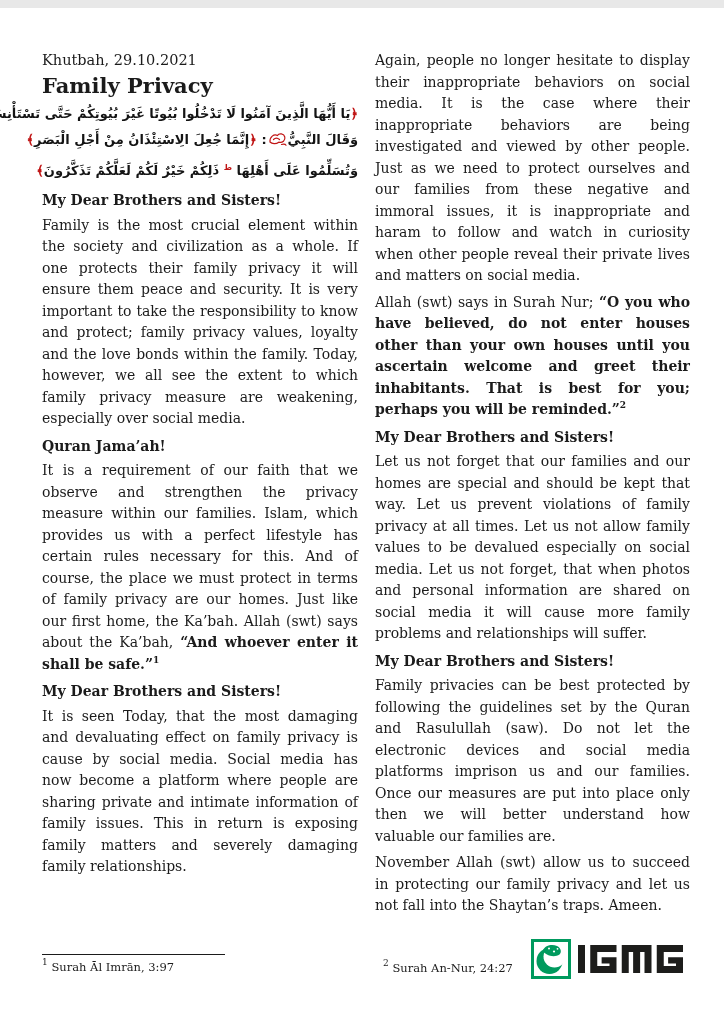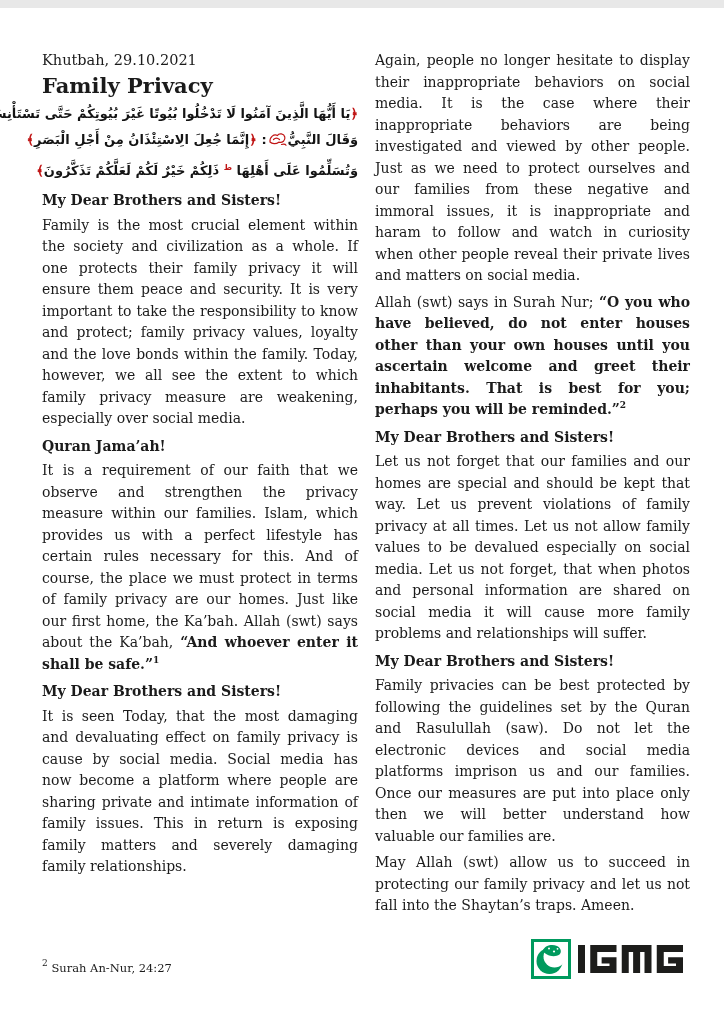--- a/index.html
+++ b/index.html
@@ -62,21 +62,21 @@
 
   <div class="col col-right">
     <p>Again, people no longer hesitate to display their inappropriate behaviors on social media. It is the case where their inappropriate behaviors are being investigated and viewed by other people. Just as we need to protect ourselves and our families from these negative and immoral issues, it is inappropriate and haram to follow and watch in curiosity when other people reveal their private lives and matters on social media.</p>
     <p><span>Allah (swt) says in Surah Nur; </span><b>“O you who have believed, do not enter houses other than your own houses until you ascertain welcome and greet their inhabitants. That is best for you; perhaps you will be reminded.”</b><sup class="fn"><b>2</b></sup></p>
 
     <div class="section-heading">My Dear Brothers and Sisters!</div>
     <p>Let us not forget that our families and our homes are special and should be kept that way. Let us prevent violations of family privacy at all times. Let us not allow family values to be devalued especially on social media. Let us not forget, that when photos and personal information are shared on social media it will cause more family problems and relationships will suffer.</p>
 
     <div class="section-heading">My Dear Brothers and Sisters!</div>
     <p>Family privacies can be best protected by following the guidelines set by the Quran and Rasulullah (saw). Do not let the electronic devices and social media platforms imprison us and our families. Once our measures are put into place only then we will better understand how valuable our families are.</p>
-    <p>May Allah (swt) allow us to succeed in protecting our family privacy and let us not fall into the Shaytan’s traps. Ameen.</p>
+    <p>November Allah (swt) allow us to succeed in protecting our family privacy and let us not fall into the Shaytan’s traps. Ameen.</p>
 
     <div class="logo-row">
       <span><svg width="40" height="40" viewBox="0 0 40 40">
         <rect x="1.5" y="1.5" width="37" height="37" fill="#ffffff" stroke="#009a5e" stroke-width="3"></rect>
         <circle cx="18.5" cy="22" r="13" fill="#009a5e"></circle>
         <circle cx="23.5" cy="17.5" r="11" fill="#ffffff"></circle>
         <path d="M12 11 C14 6.5 21 4.5 26 7 C30 9 31 13 28.5 15.5 C25 18 19.5 17.5 16 15.5 C13 13.8 11.2 12.8 12 11 Z" fill="#009a5e"></path>
         <circle cx="18" cy="9.5" r="1" fill="#ffffff"></circle>
         <circle cx="23" cy="12.5" r="1.1" fill="#ffffff"></circle>
         <circle cx="26.5" cy="9.8" r="0.9" fill="#ffffff"></circle>
@@ -86,18 +86,22 @@
           <rect x="0" y="0" width="8" height="32"></rect>
           <path d="M14 0 h30 v8 h-22 v16 h14 v-3 h-9 v-7 h17 v18 h-30 Z"></path>
           <path d="M50 0 h34 v32 h-8 v-24 h-5 v24 h-8 v-24 h-5 v24 h-8 Z"></path>
           <path d="M90 0 h30 v8 h-22 v16 h14 v-3 h-9 v-7 h17 v18 h-30 Z"></path>
         </g>
       </svg></span>
     </div>
   </div>
 
   <div class="footnote-row">
+    <div class="fn-left">
+      <div class="fn-rule"></div>
+      <div><sup class="fn">1</sup> <span>Surah Āl Imrān, 3:97</span></div>
+    </div>
     <div class="fn-right">
       <sup class="fn">2</sup> <span>Surah An-Nur, 24:27</span>
     </div>
   </div>
 
 </div>
 
 </body></html>

